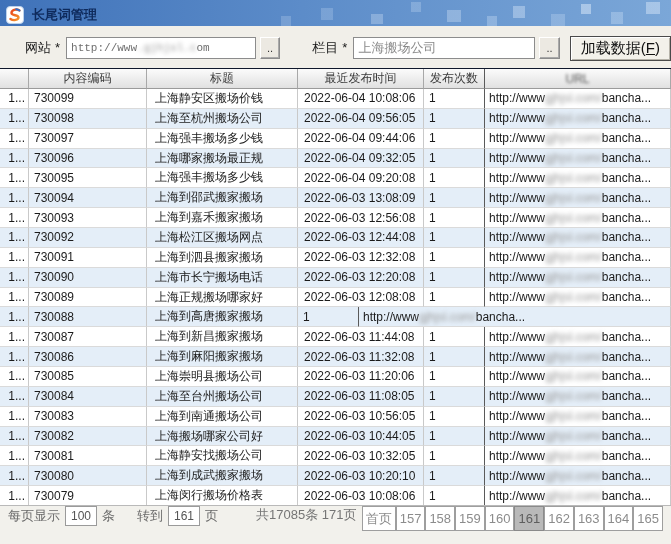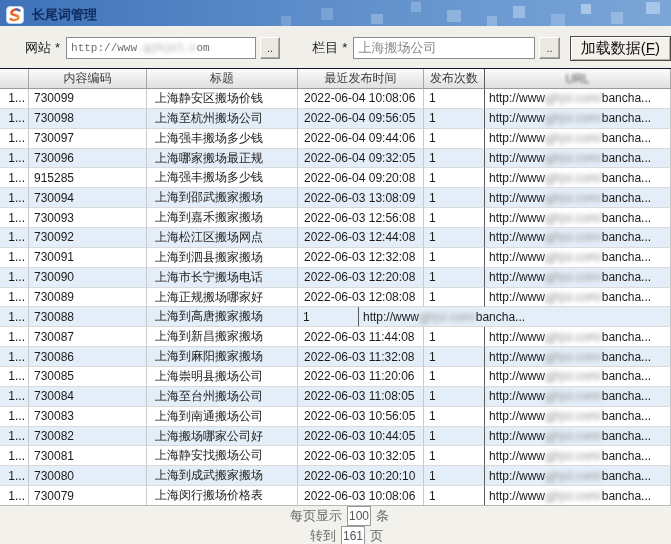--- a/index.html
+++ b/index.html
@@ -71,24 +71,24 @@
   .c2 { width:151px; flex:0 0 151px; padding-left:8px; }
   .c3 { width:126px; flex:0 0 126px; padding-left:6px; }
   .c4 { width:61px; flex:0 0 61px; padding-left:5px; }
   .c5 { flex:1 1 auto; padding-left:4px; }
   .thead .c0,.thead .c1,.thead .c2,.thead .c3,.thead .c4,.thead .c5 { padding:0; justify-content:center; }
   .urlsep { border-left:1px solid #5a5a5a; margin-left:-1px; }
   .hd-url-label { filter:blur(1.6px); color:#555; }
 
   
   .footer { position:absolute; left:0; top:505px; width:671px; height:39px;
-    background:#f2f1ec; border-top:1px solid #b9b9b9; display:flex; align-items:center;
-    font-size:13px; color:#6b6b6b;flex-direction:column; }
+    background:#f2f1ec; border-top:1px solid #b9b9b9; display:flex; align-items:flex-start;
+    font-size:13px; color:#6b6b6b; }
   .footer .grp { display:flex; align-items:center; white-space:nowrap; }
-  .small-input { width:24px; height:20px; border:1px solid #9a9a9a; background:#fff;
+  .small-input { width:32px; height:20px; border:1px solid #9a9a9a; background:#fff;
     text-align:center; font-size:12px; color:#555; margin:0 5px;
     font-family:"Liberation Sans","DejaVu Sans",sans-serif; }
   .perpage { margin-left:8px; }
   .goto { margin-left:22px; }
   .summary { margin-left:38px; color:#757575; }
   .pager { margin-left:auto; margin-right:8px; display:flex; align-items:center; }
   .pbtn { min-width:26px; height:25px; padding:0 3px; background:#fff;
     border:1px solid #9e9e9e; color:#8c8c8c; font-size:13px; display:flex;
     align-items:center; justify-content:center; cursor:pointer; }
   .pbtn.active { background:#b9b9b9; border-color:#8a8a8a; color:#5e5e5e; }
@@ -184,21 +184,21 @@
           <div class="tc c3">2022-06-04 09:32:05</div>
           <div class="tc c4">1</div>
           <div class="tc c5 urlsep">
             <span>http://www</span>
             <span class="blurred">gjhjsl.com/</span>
             <span>bancha...</span>
           </div>
         </div>
         <div class="trow">
           <div class="tc c0">1...</div>
-          <div class="tc c1">915285</div>
+          <div class="tc c1">730095</div>
           <div class="tc c2">上海强丰搬场多少钱</div>
           <div class="tc c3">2022-06-04 09:20:08</div>
           <div class="tc c4">1</div>
           <div class="tc c5 urlsep">
             <span>http://www</span>
             <span class="blurred">gjhjsl.com/</span>
             <span>bancha...</span>
           </div>
         </div>
         <div class="trow alt">

